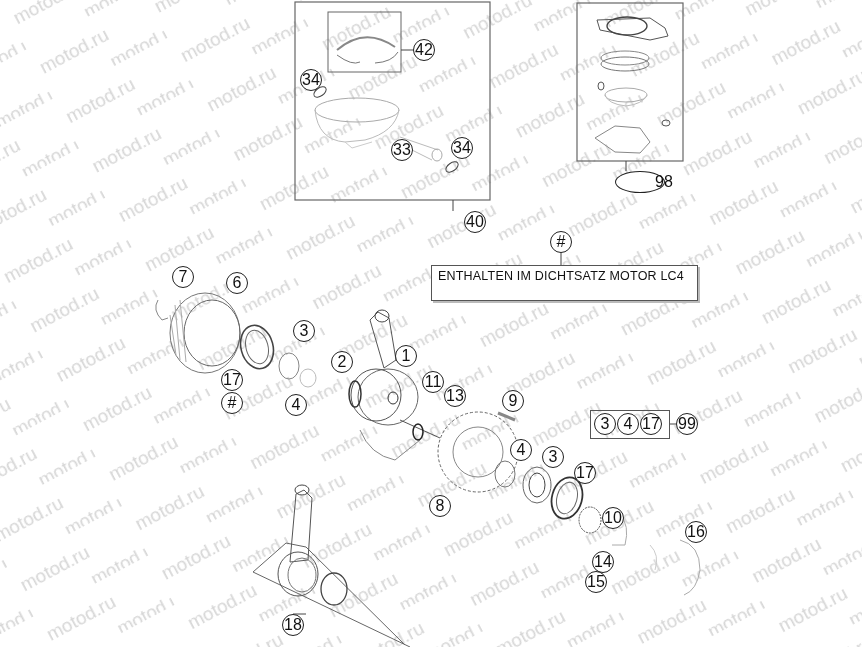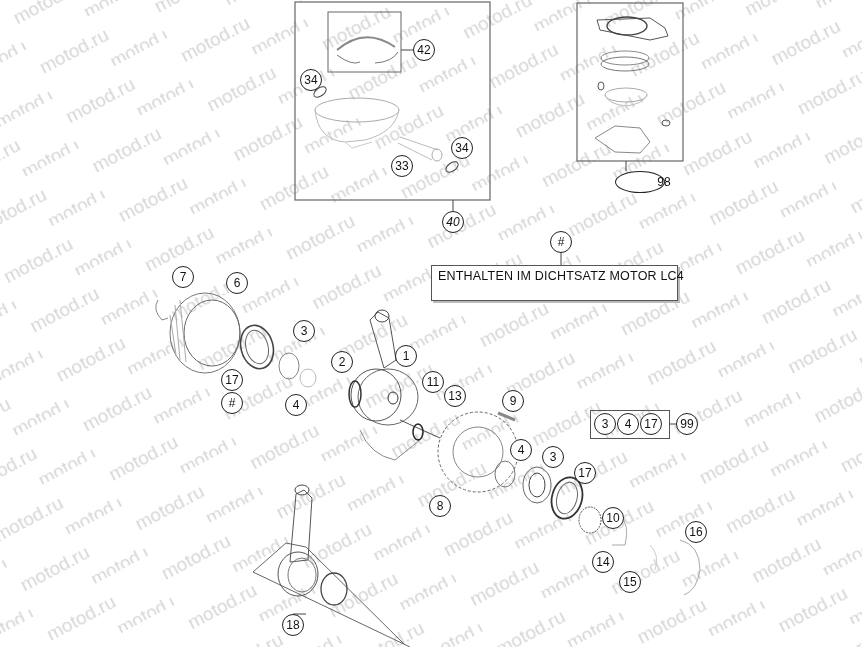--- a/index.html
+++ b/index.html
@@ -1,21 +1,21 @@
 <!DOCTYPE html>
 <html><head>
 <meta charset="utf-8">
 <style>
   html,body{margin:0;padding:0;background:#fff;}
   body{width:862px;height:647px;position:relative;overflow:hidden;font-family:"Liberation Sans",sans-serif;}
   #wm{position:absolute;left:0;top:0;width:862px;height:647px;pointer-events:none;}
   #art{position:absolute;left:0;top:0;width:862px;height:647px;}
-  .callout{position:absolute;width:22px;height:22px;margin-left:-11px;margin-top:-11px;border:1.3px solid #222;border-radius:50%;background:#fff;display:flex;align-items:center;justify-content:center;font-size:12px;color:#111;box-sizing:border-box;}
+  .callout{position:absolute;width:22px;height:22px;margin-left:-11px;margin-top:-11px;border:1.3px solid #222;border-radius:50%;background:#fff;display:flex;align-items:center;justify-content:center;font-size:16px;color:#111;box-sizing:border-box;}
   .group-box{position:absolute;border:1.2px solid #666;box-sizing:border-box;}
-  .note{position:absolute;left:431px;top:265px;width:247px;height:36px;border:1.3px solid #555;background:#fff;box-sizing:border-box;padding:3px 6px;font-size:12.5px;line-height:15px;color:#111;letter-spacing:0.2px;box-shadow:2px 2px 0 #bbb;}
+  .note{position:absolute;left:431px;top:265px;width:267px;height:36px;border:1.3px solid #555;background:#fff;box-sizing:border-box;padding:3px 6px;font-size:12.5px;line-height:15px;color:#111;letter-spacing:0.2px;box-shadow:2px 2px 0 #bbb;}
   .note div{white-space:nowrap;}
   .kit{position:absolute;left:590px;top:410px;width:80px;height:29px;border:1.2px solid #555;box-sizing:border-box;}
 </style>
 </head>
 <body>
 
 <svg id="wm" xmlns="http://www.w3.org/2000/svg" width="862" height="647">
   <defs>
     <pattern id="wmp" x="0" y="0" width="130" height="56" patternUnits="userSpaceOnUse" patternTransform="rotate(-28)">
       <text x="4" y="30" font-family="Liberation Sans, sans-serif" font-size="19" fill="#d6d6d6">motod.ru</text>
@@ -127,36 +127,36 @@
 
 <div class="kit"></div>
 <div class="callout" style="left:605px;top:424px;">3</div>
 <div class="callout" style="left:628px;top:424px;">4</div>
 <div class="callout" style="left:651px;top:424px;">17</div>
 <div class="callout" style="left:687px;top:424px;">99</div>
 
 <div class="callout" style="left:424px;top:50px;">42</div>
 <div class="callout" style="left:311px;top:80px;">34</div>
 <div class="callout" style="left:462px;top:148px;">34</div>
-<div class="callout" style="left:402px;top:166px;">33</div>
-<div class="callout" style="left:453px;top:222px;font-style:italic;">40</div>
+<div class="callout" style="left:402px;top:150px;">33</div>
+<div class="callout" style="left:475px;top:222px;">40</div>
 <div class="callout" style="left:626px;top:182px;padding-left:48px;">98</div>
 <div class="callout" style="left:561px;top:242px;">#</div>
 <div class="callout" style="left:183px;top:277px;">7</div>
 <div class="callout" style="left:237px;top:283px;">6</div>
 <div class="callout" style="left:304px;top:331px;">3</div>
 <div class="callout" style="left:406px;top:356px;">1</div>
 <div class="callout" style="left:342px;top:362px;">2</div>
 <div class="callout" style="left:232px;top:380px;">17</div>
 <div class="callout" style="left:433px;top:382px;">11</div>
 <div class="callout" style="left:455px;top:396px;">13</div>
 <div class="callout" style="left:232px;top:403px;">#</div>
 <div class="callout" style="left:513px;top:401px;">9</div>
 <div class="callout" style="left:296px;top:405px;">4</div>
 <div class="callout" style="left:521px;top:450px;">4</div>
 <div class="callout" style="left:553px;top:457px;">3</div>
 <div class="callout" style="left:585px;top:473px;">17</div>
 <div class="callout" style="left:440px;top:506px;">8</div>
 <div class="callout" style="left:613px;top:491px;margin-top:16px;">10</div>
 <div class="callout" style="left:696px;top:532px;text-align:right;">16</div>
 <div class="callout" style="left:603px;top:562px;text-align:center;">14</div>
-<div class="callout" style="left:630px;top:582px;">15</div>
+<div class="callout" style="left:596px;top:582px;">15</div>
 <div class="callout" style="left:293px;top:625px;">18</div>
 
 </body></html>

